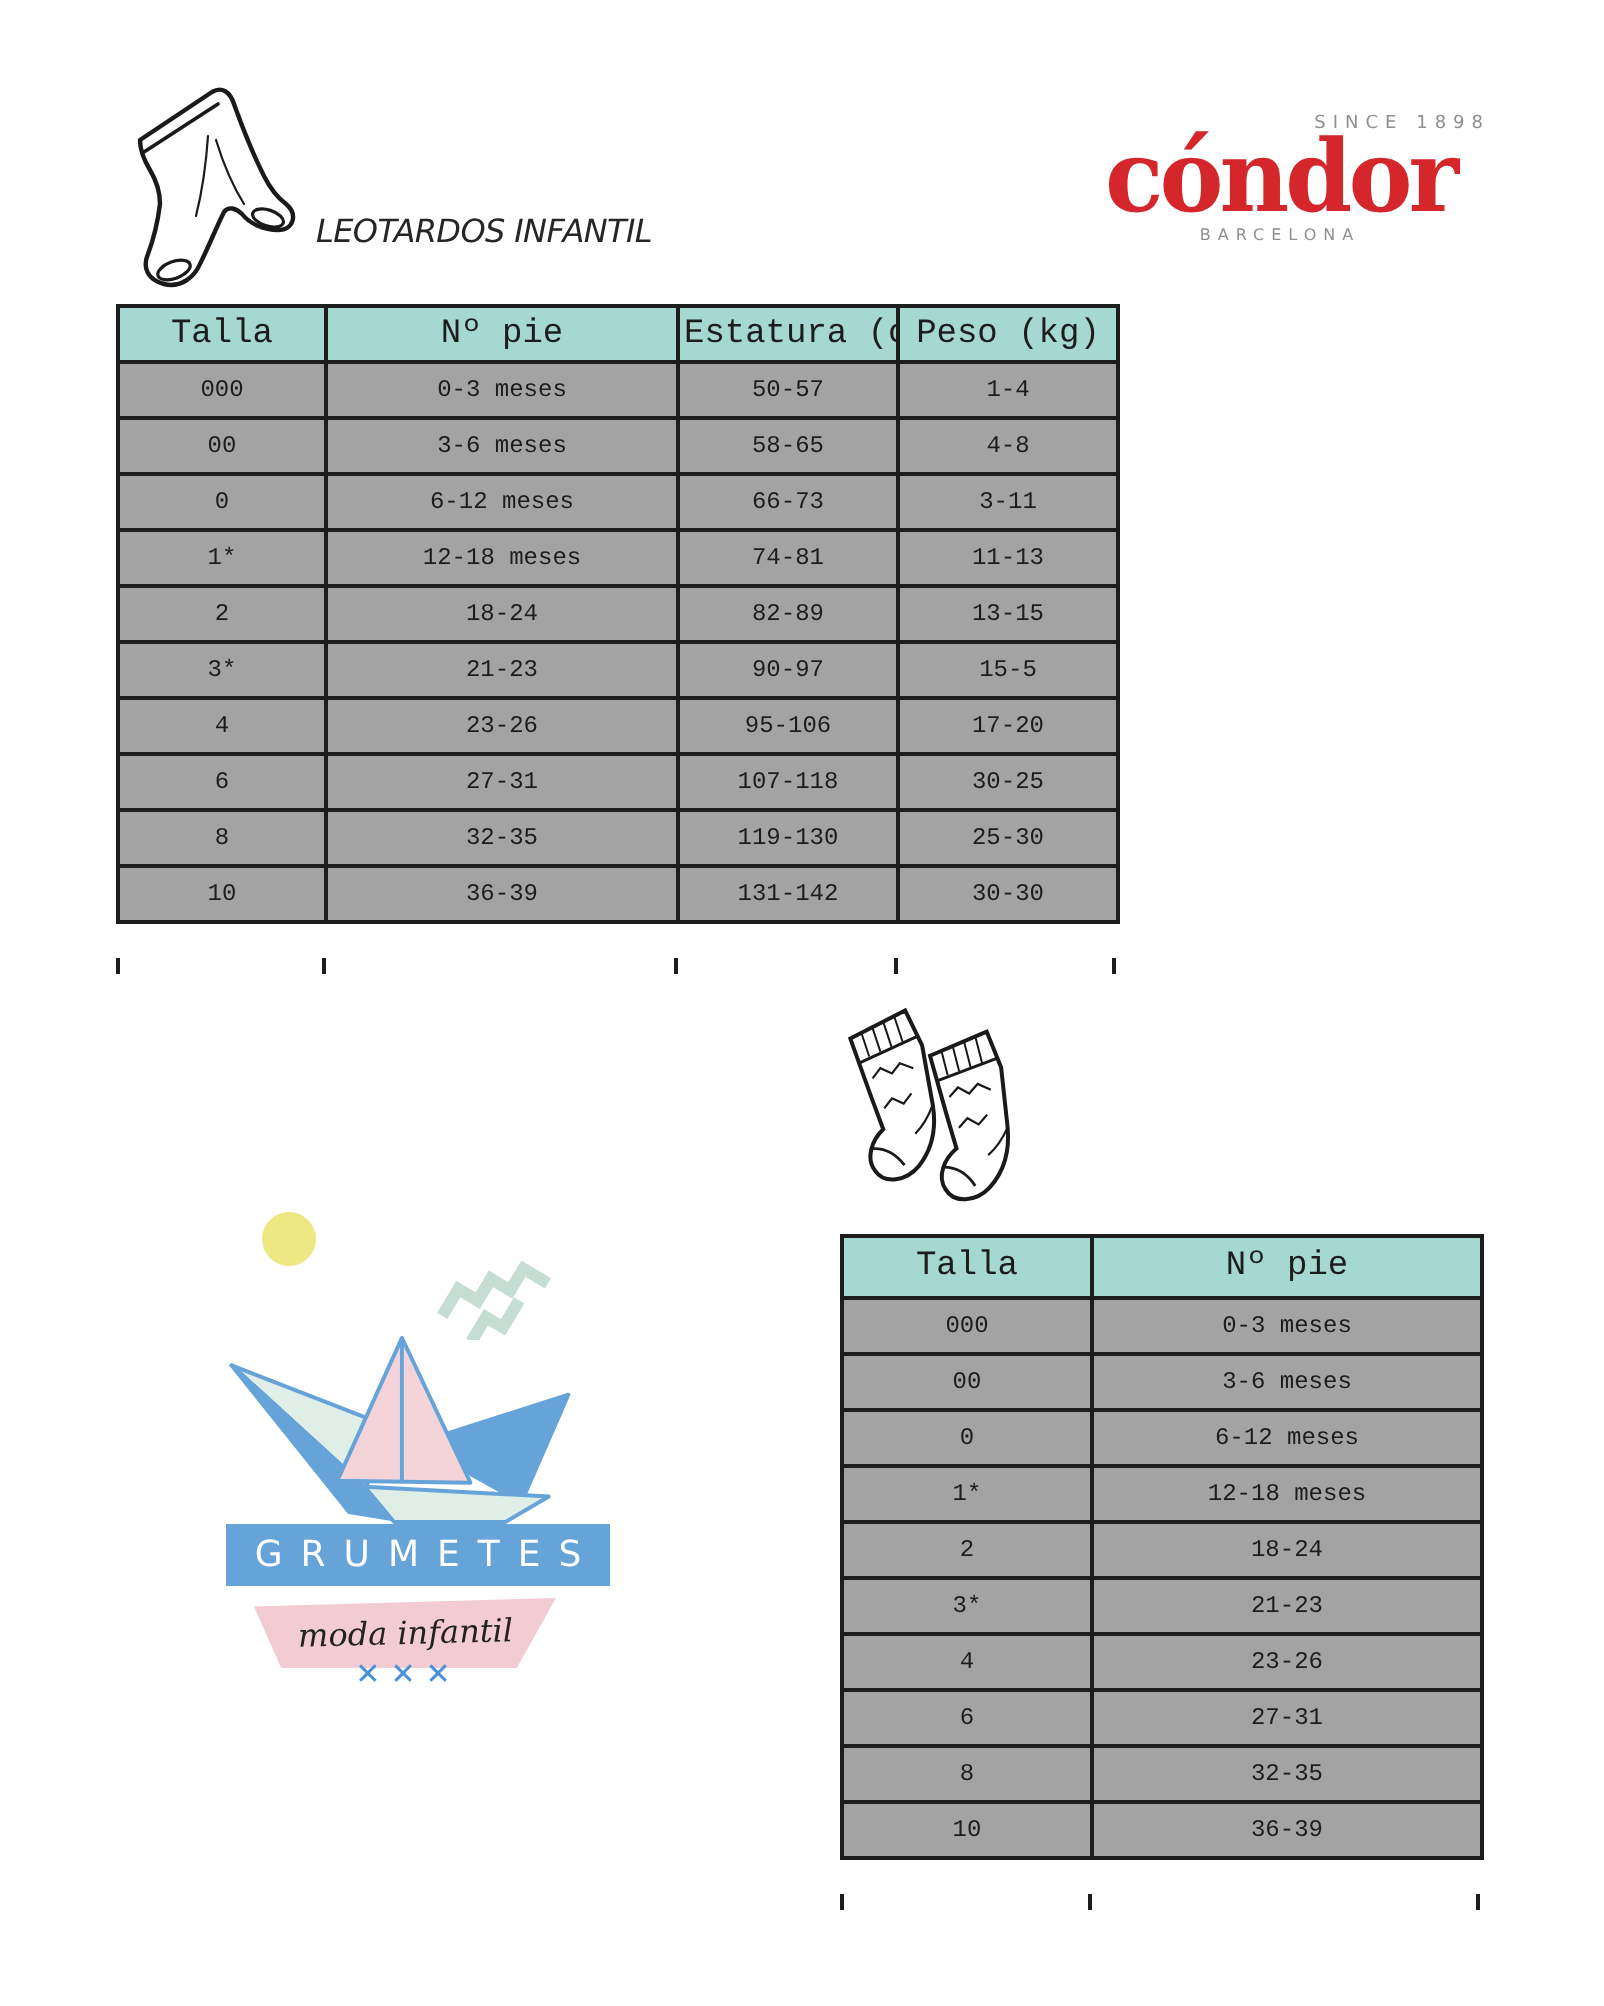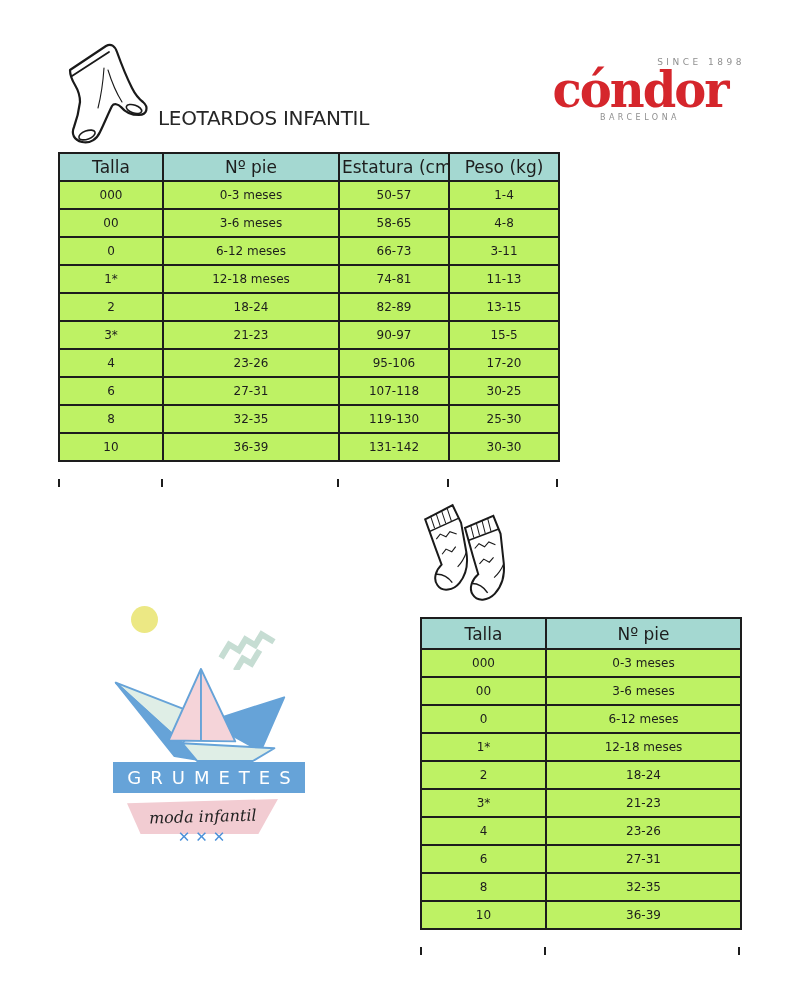--- a/index.html
+++ b/index.html
@@ -2,30 +2,30 @@
 <html style="--ink: #1d1d1d; --table-header-bg: #a4d8d1; --table-border: #1d1d1d; --brand-red: #d5262c; --brand-gray: #8f8f8f; --grumetes-blue: #66a3d8; --grumetes-pink: #f2ccd2; --grumetes-mint: #dfeee6; --grumetes-sun: #ece884; --zigzag-mint: #c6ddd3; --cross-blue: #4a90d9; --sail-pink: #f5d4d9;"><head>
 <meta charset="utf-8">
 <style>
   html,body{margin:0;padding:0;background:#fff;}
   body{font-family:"DejaVu Sans","Liberation Sans",sans-serif;color:var(--ink,#1d1d1d);}
   .page{position:relative;width:802px;height:1003px;background:#fff;overflow:hidden;margin:0 auto;}
 
   .abs{position:absolute;}
 
   
-  .section-title{font-size:20px;letter-spacing:-0.3px;color:#262626;white-space:nowrap;}
+  .section-title{font-size:16px;letter-spacing:-0.3px;color:#262626;white-space:nowrap;font-style:italic;}
 
   
   .brand{width:214px;text-align:center;}
   .brand .since{font-size:9px;letter-spacing:3.5px;color:var(--brand-gray);text-align:right;padding-right:2px;white-space:nowrap;}
   .brand .word{font-family:"DejaVu Serif","Liberation Serif",serif;font-weight:bold;font-size:48px;line-height:0.92;color:var(--brand-red);letter-spacing:-2px;transform:scaleY(1.04);}
   .brand .city{font-size:8px;letter-spacing:3.5px;color:var(--brand-gray);margin-top:2px;white-space:nowrap;}
 
   
-  table.size-table{border-collapse:collapse;table-layout:fixed;background:#bef264;}
+  table.size-table{border-collapse:collapse;table-layout:fixed;background:#a3a3a3;font-family:Liberation Mono, monospace;}
   table.size-table th,table.size-table td{border:2px solid var(--table-border);text-align:center;vertical-align:middle;font-weight:normal;padding:0 2px;overflow:hidden;white-space:nowrap;}
   table.size-table th{background:var(--table-header-bg);font-size:17px;}
   table.size-table td{font-size:12px;}
   #table-leotardos{width:500px;}
   #table-leotardos th{height:26px;}
   #table-leotardos td{height:26px;}
   #table-calcetines{width:320px;}
   #table-calcetines th{height:29px;}
   #table-calcetines td{height:26px;}
   .stub{position:absolute;width:2px;background:var(--table-border);}

